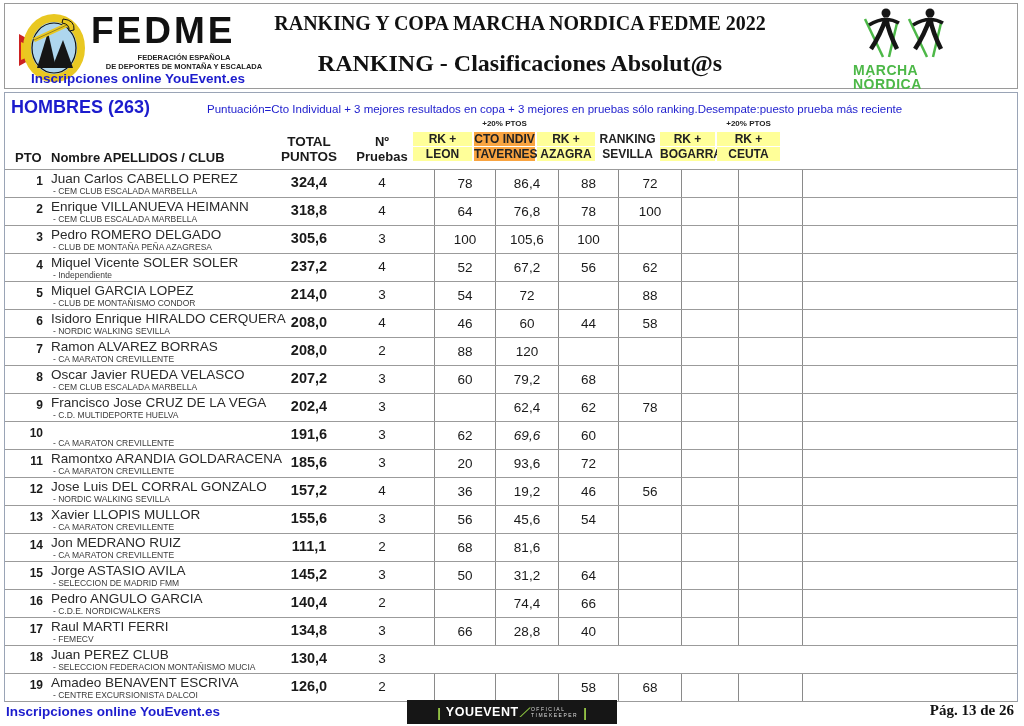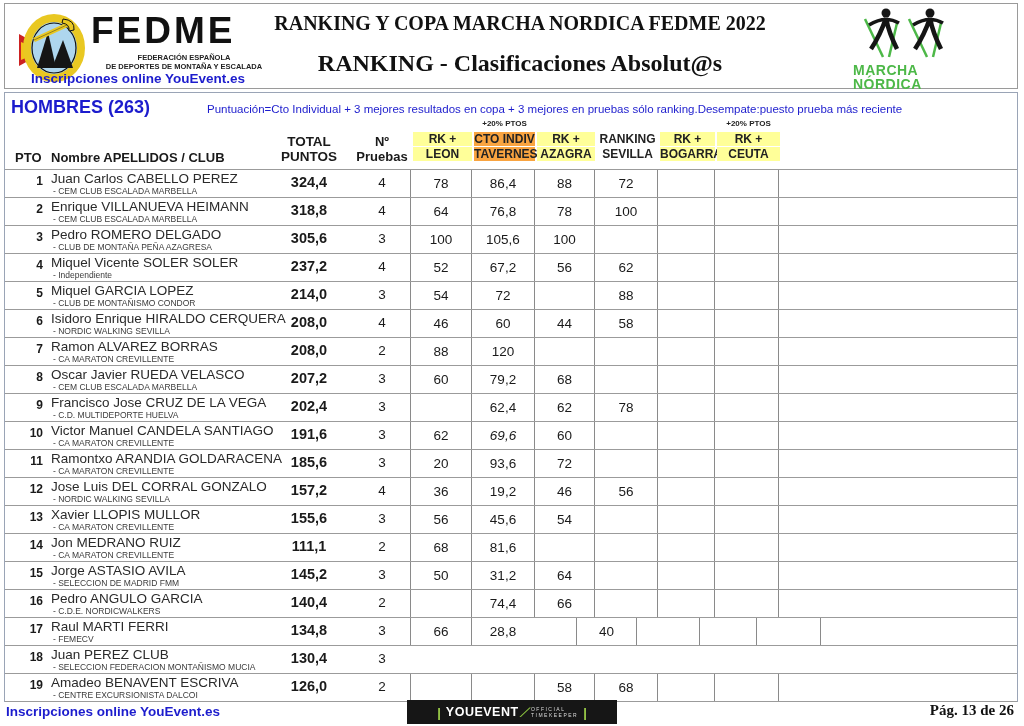--- a/index.html
+++ b/index.html
@@ -47,21 +47,21 @@
   .col-n{position:absolute;left:348px;width:58px;top:41px;text-align:center;
          font-weight:bold;font-size:13px;line-height:15px;}
 
   .rows{position:absolute;left:0;right:0;top:76px;border-top:1px solid #9b9b9b;}
   .trow{position:relative;height:28px;box-sizing:border-box;border-bottom:1px solid #9b9b9b;}
   .r-pto{position:absolute;left:8px;top:4px;width:30px;text-align:right;font-weight:bold;font-size:12px;}
   .r-name{position:absolute;left:46px;top:1px;font-size:13.5px;color:#2a2a2a;white-space:nowrap;}
   .r-club{position:absolute;left:48px;top:16px;font-size:8.5px;color:#3a3a3a;white-space:nowrap;}
   .r-total{position:absolute;left:256px;width:96px;top:4px;text-align:center;font-weight:bold;font-size:14.5px;}
   .r-pruebas{position:absolute;left:348px;width:58px;top:5px;text-align:center;font-size:13.5px;}
-  .r-results{position:absolute;left:405px;top:0;height:100%;display:flex;}
+  .r-results{position:absolute;left:429px;top:0;height:100%;display:flex;}
   .rcell{box-sizing:border-box;border-left:1px solid #8a8a8a;display:flex;align-items:center;
          justify-content:center;font-size:13.5px;flex:none;}
   .rcell:last-child{border-right:1px solid #8a8a8a;}
 
   
   .footer-inscr{position:absolute;left:6px;top:704px;font-size:13.5px;font-weight:bold;color:var(--blue);}
   .badge{position:absolute;left:50%;top:700px;transform:translateX(-50%);width:210px;height:24px;
          background:#161616;color:#fff;display:flex;align-items:center;justify-content:center;gap:5px;}
   .badge .bar{color:#9fd24a;font-size:13px;font-weight:bold;}
   .badge .brand{font-weight:bold;font-size:12.5px;letter-spacing:.5px;}
@@ -310,21 +310,20 @@
             <div class="rcell" style="width: 63px; text-align: center;">62,4</div>
             <div class="rcell" style="width: 60px;">62</div>
             <div class="rcell" style="width: 63px;">78</div>
             <div class="rcell" style="width: 57px;"></div>
             <div class="rcell" style="width: 65px;"></div>
           </span>
   </div>
 
   <div class="trow">
     <span class="r-pto">10</span>
-    <span class="r-name">Victor Manuel CANDELA SANTIAGO</span>
     <span class="r-club">- CA MARATON CREVILLENTE</span>
     <span class="r-total">191,6</span>
     <span class="r-pruebas">3</span>
     <span class="r-results">
             <div class="rcell" style="width: 61px;">62</div>
             <div class="rcell" style="width: 63px; font-style: italic;">69,6</div>
             <div class="rcell" style="width: 60px;">60</div>
             <div class="rcell" style="width: 63px;"></div>
             <div class="rcell" style="width: 57px;"></div>
             <div class="rcell" style="width: 65px;"></div>
@@ -429,21 +428,21 @@
 
   <div class="trow">
     <span class="r-pto">17</span>
     <span class="r-name">Raul MARTI FERRI</span>
     <span class="r-club">- FEMECV</span>
     <span class="r-total">134,8</span>
     <span class="r-pruebas">3</span>
     <span class="r-results">
             <div class="rcell" style="width: 61px;">66</div>
             <div class="rcell" style="width: 63px;">28,8</div>
-            <div class="rcell" style="width: 60px; margin-left: 42px;">40</div>
+            <div class="rcell" style="width: 60px;">40</div>
             <div class="rcell" style="width: 63px;"></div>
             <div class="rcell" style="width: 57px;"></div>
             <div class="rcell" style="width: 65px;"></div>
           </span>
   </div>
 
   <div class="trow">
     <span class="r-pto">18</span>
     <span class="r-name">Juan PEREZ CLUB</span>
     <span class="r-club">- SELECCION FEDERACION MONTAÑISMO MUCIA</span>

